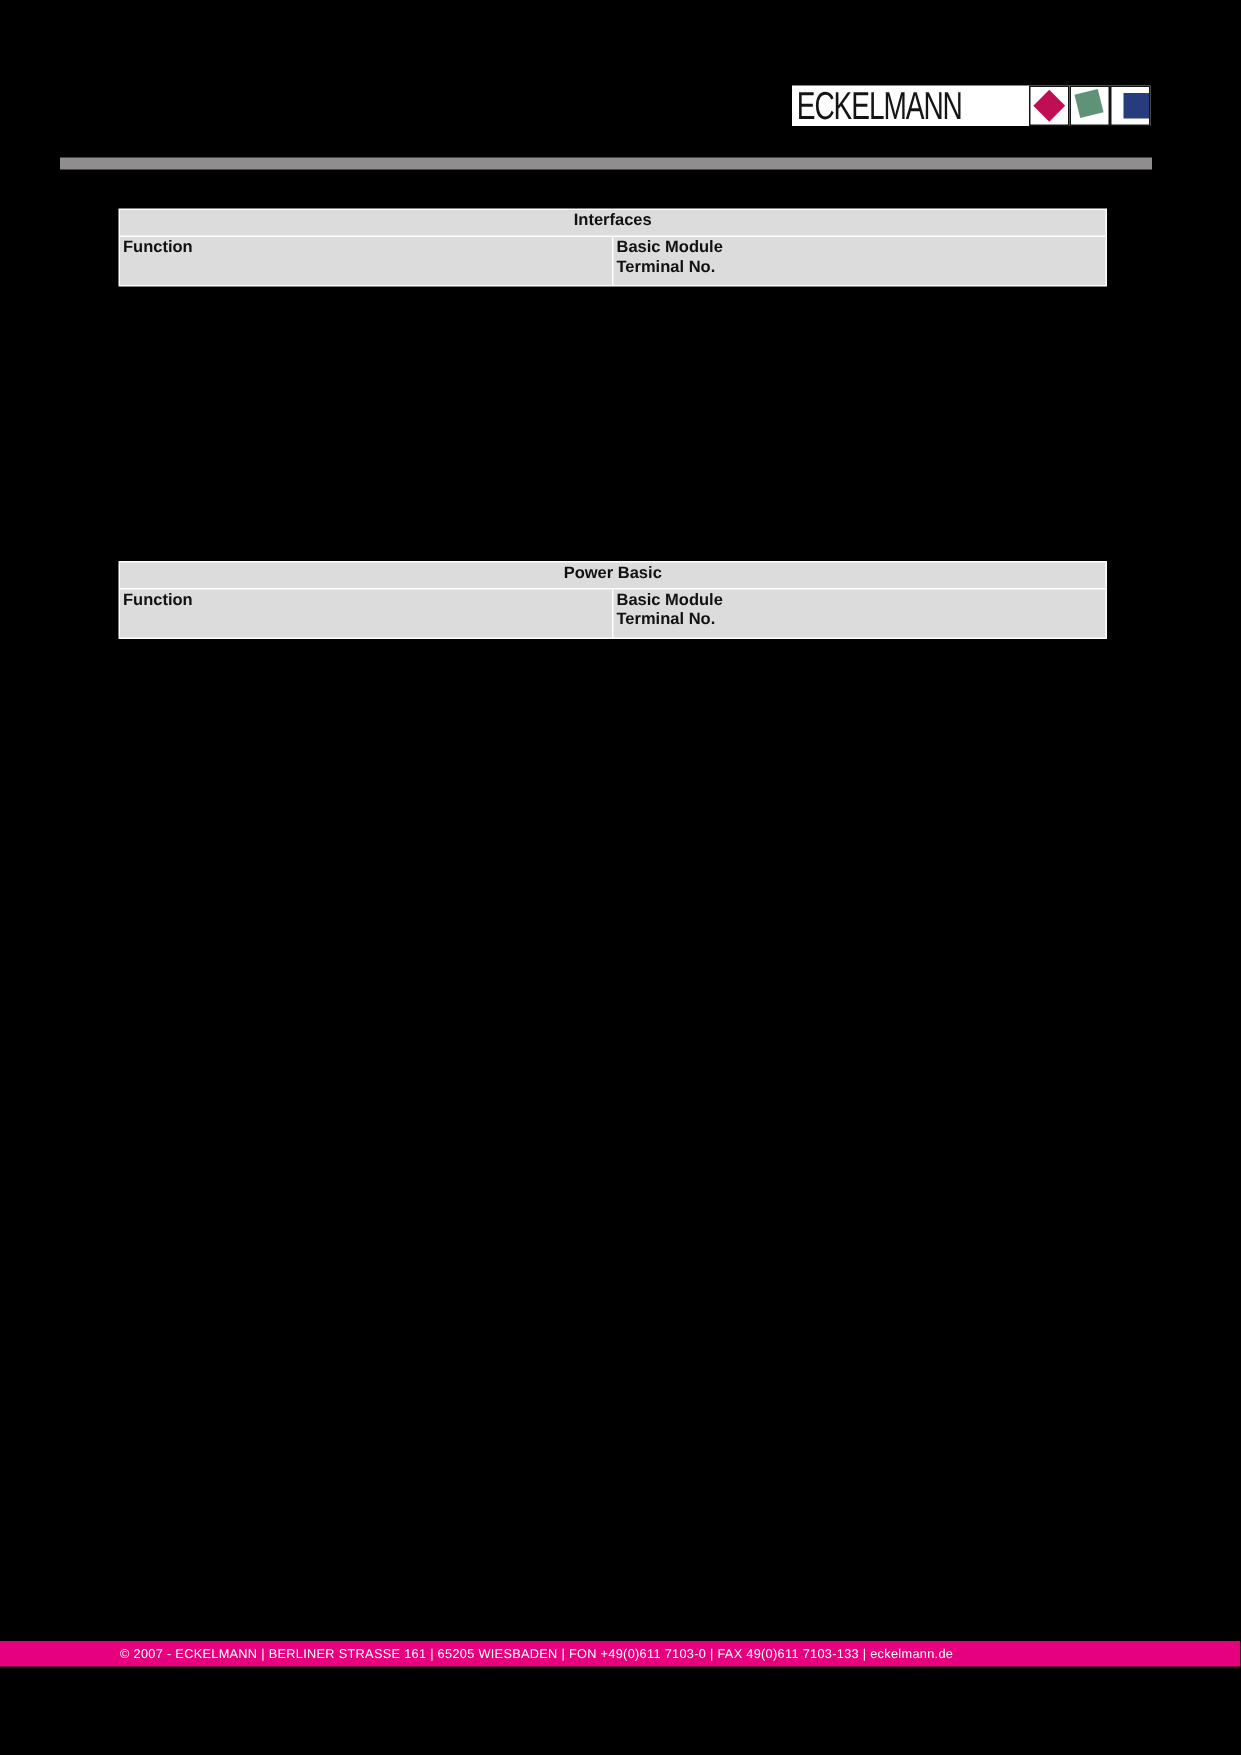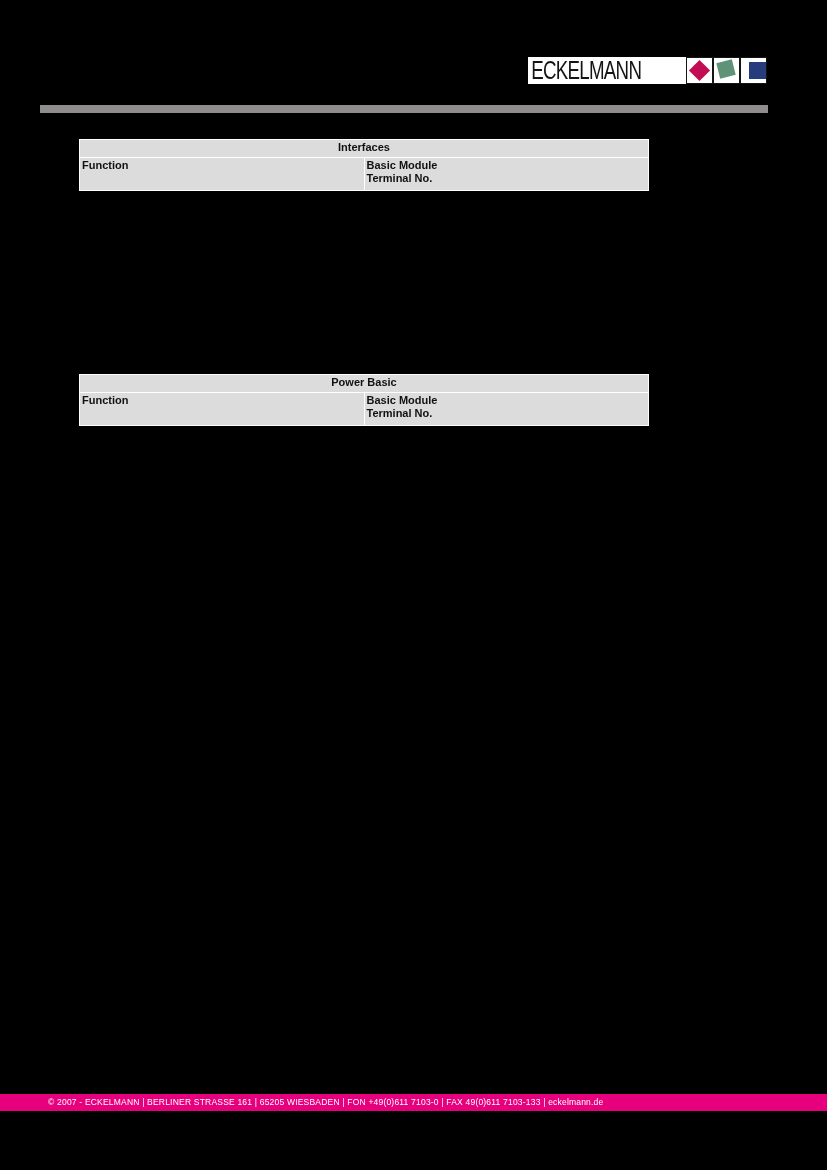--- a/index.html
+++ b/index.html
@@ -65,21 +65,21 @@
   
   .graybar {
     position: absolute; left: 40px; top: 105px;
     width: 728px; height: 8px;
     background: #8f8d8e;
   }
 
   
   table.dtable {
     position: absolute; left: 79px;
-    width: 570px;
+    width: 659px;
     background: #ffffff;
     border-collapse: separate;
     border-spacing: 1.5px;
     table-layout: fixed;
   }
   .t-interfaces { top: 139px; }
   .t-power     { top: 374px; }
   table.dtable td {
     background: #dcdcdc;
     color: #111111;
@@ -107,21 +107,21 @@
   
   .footer {
     position: absolute; left: 0; top: 1094px;
     width: 827px; height: 17px;
     background: #e6007e;
     color: #ffffff;
     font-size: 8.5px;
     line-height: 17px;
     white-space: nowrap;
   }
-  .footer span { padding-left: 48px; letter-spacing: 0.2px; }
+  .footer span { padding-left: 80px; letter-spacing: 0.2px; }
 </style>
 </head>
 <body>
 
 <div class="page">
 
   <div class="logo">
     <div class="logo-text">
       <span>ECKELMANN</span>
     </div>

